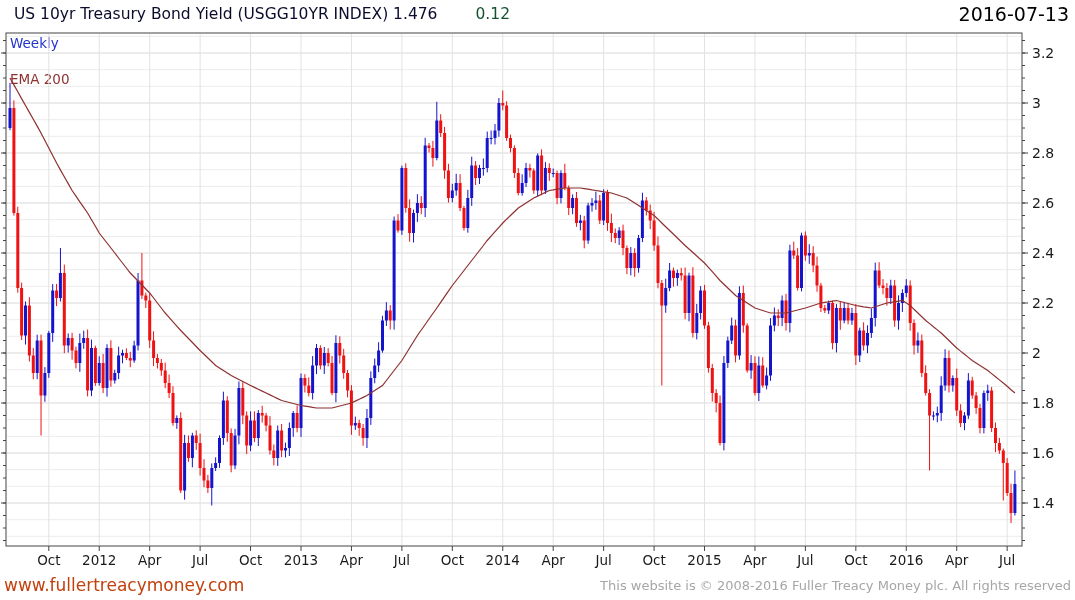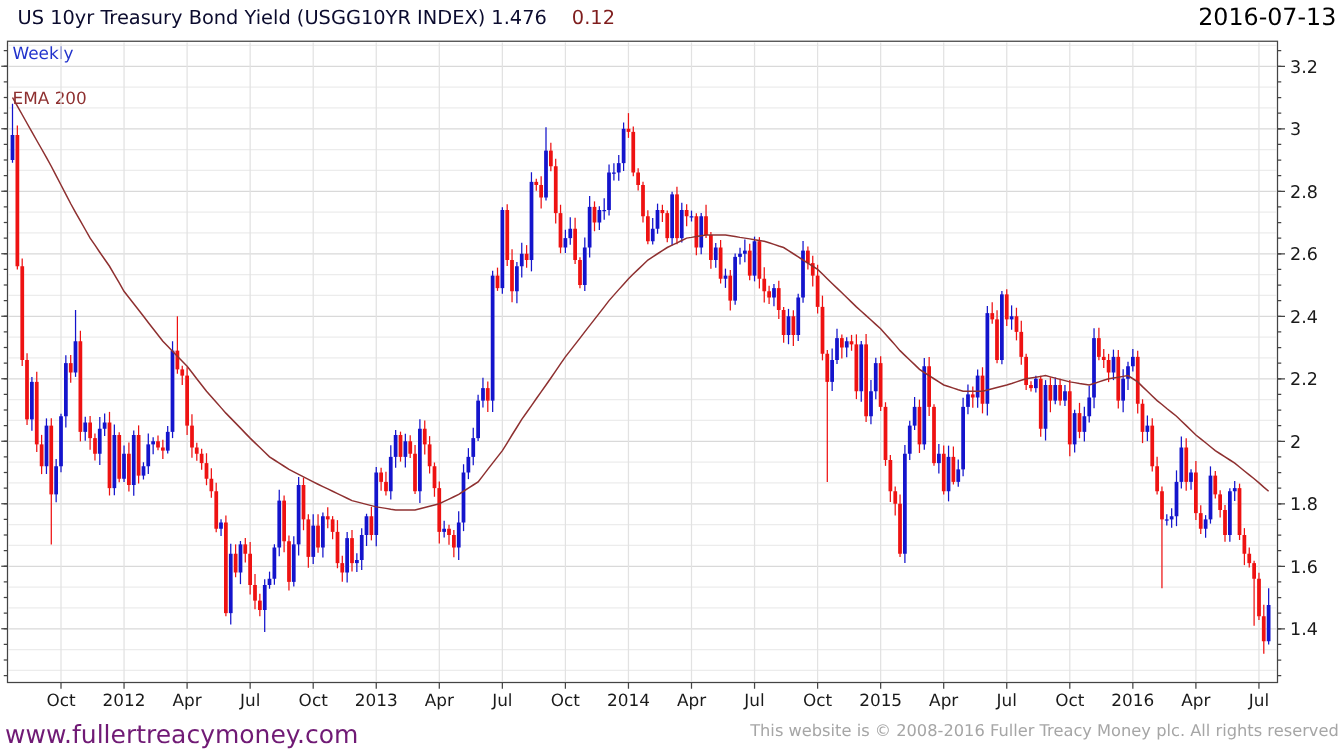--- a/index.html
+++ b/index.html
@@ -2,27 +2,27 @@
 <html><head>
 <meta charset="utf-8">
 <style>
   html,body{margin:0;padding:0;}
   body{
     position:relative;width:1075px;height:600px;background:#ffffff;
     font-family:"DejaVu Sans","Liberation Sans",sans-serif;overflow:hidden;
   }
   #header{position:absolute;left:14px;top:3px;display:flex;gap:20px;font-size:15.5px;line-height:22px;white-space:nowrap;}
   #title-main{color:#0b0b2e;}
-  #title-change{color:#7f1d1d;}
+  #title-change{color:#14532d;margin-left:18px;}
   #chart-date{position:absolute;right:6px;top:3px;font-size:19px;line-height:22px;color:#000;}
   .legend{position:absolute;left:10px;font-size:13.5px;line-height:16px;}
   #legend-weekly{top:35px;color:#2233cc;}
   #legend-ema{top:55px;color:#8e3030;margin-top:16px;}
   #plot{position:absolute;left:0;top:0;}
-  #footer-link{position:absolute;left:4px;top:575px;font-size:20px;color:#701a75;text-decoration:none;cursor:pointer;text-align:right;}
+  #footer-link{position:absolute;left:4px;top:575px;font-size:17px;color:#c2410c;text-decoration:none;cursor:pointer;text-align:right;}
   #footer-copy{position:absolute;right:4px;top:578px;font-size:13px;color:#a6a6a6;}
 </style>
 </head>
 <body>
 
 <div id="header">
   <span id="title-main">US 10yr Treasury Bond Yield (USGG10YR INDEX) 1.476</span>
   <span id="title-change">0.12</span>
 </div>
 <div id="chart-date">2016-07-13</div>

